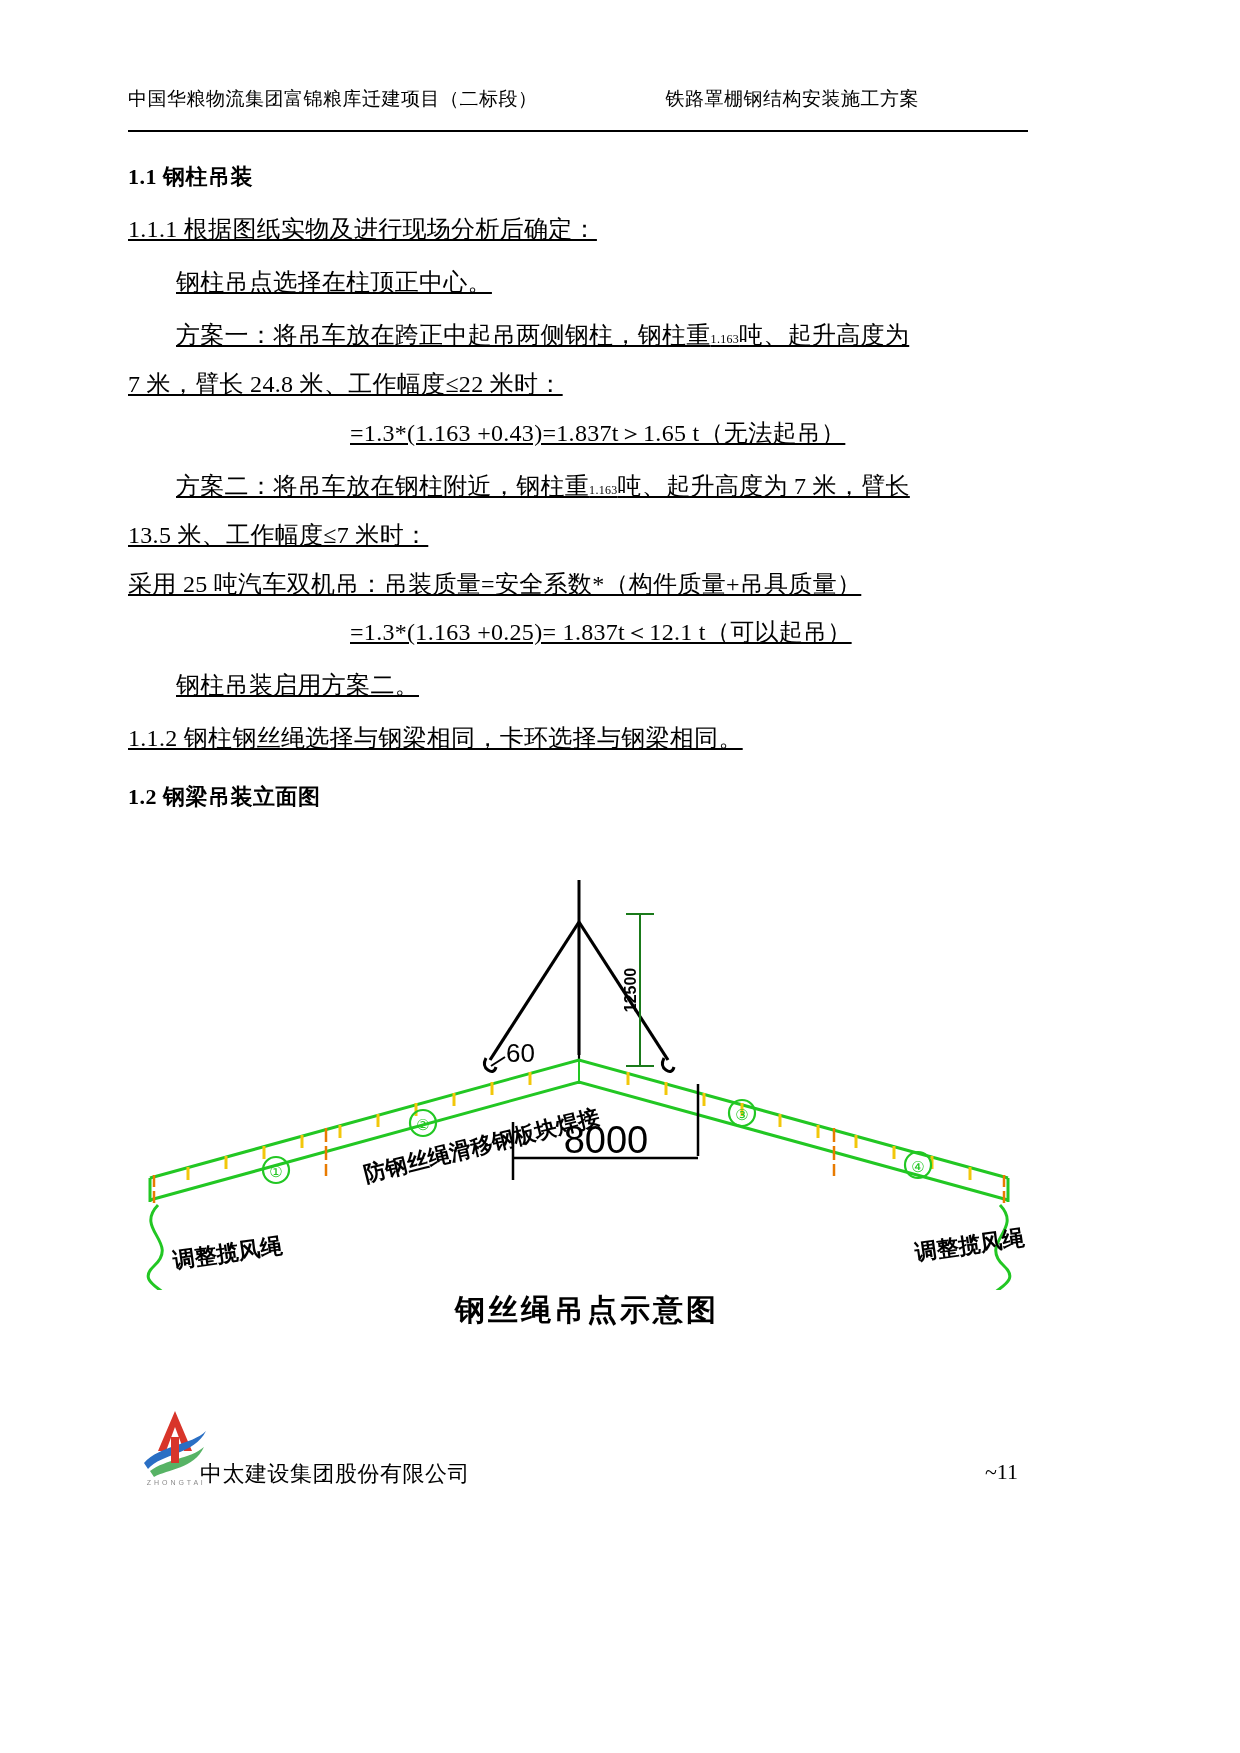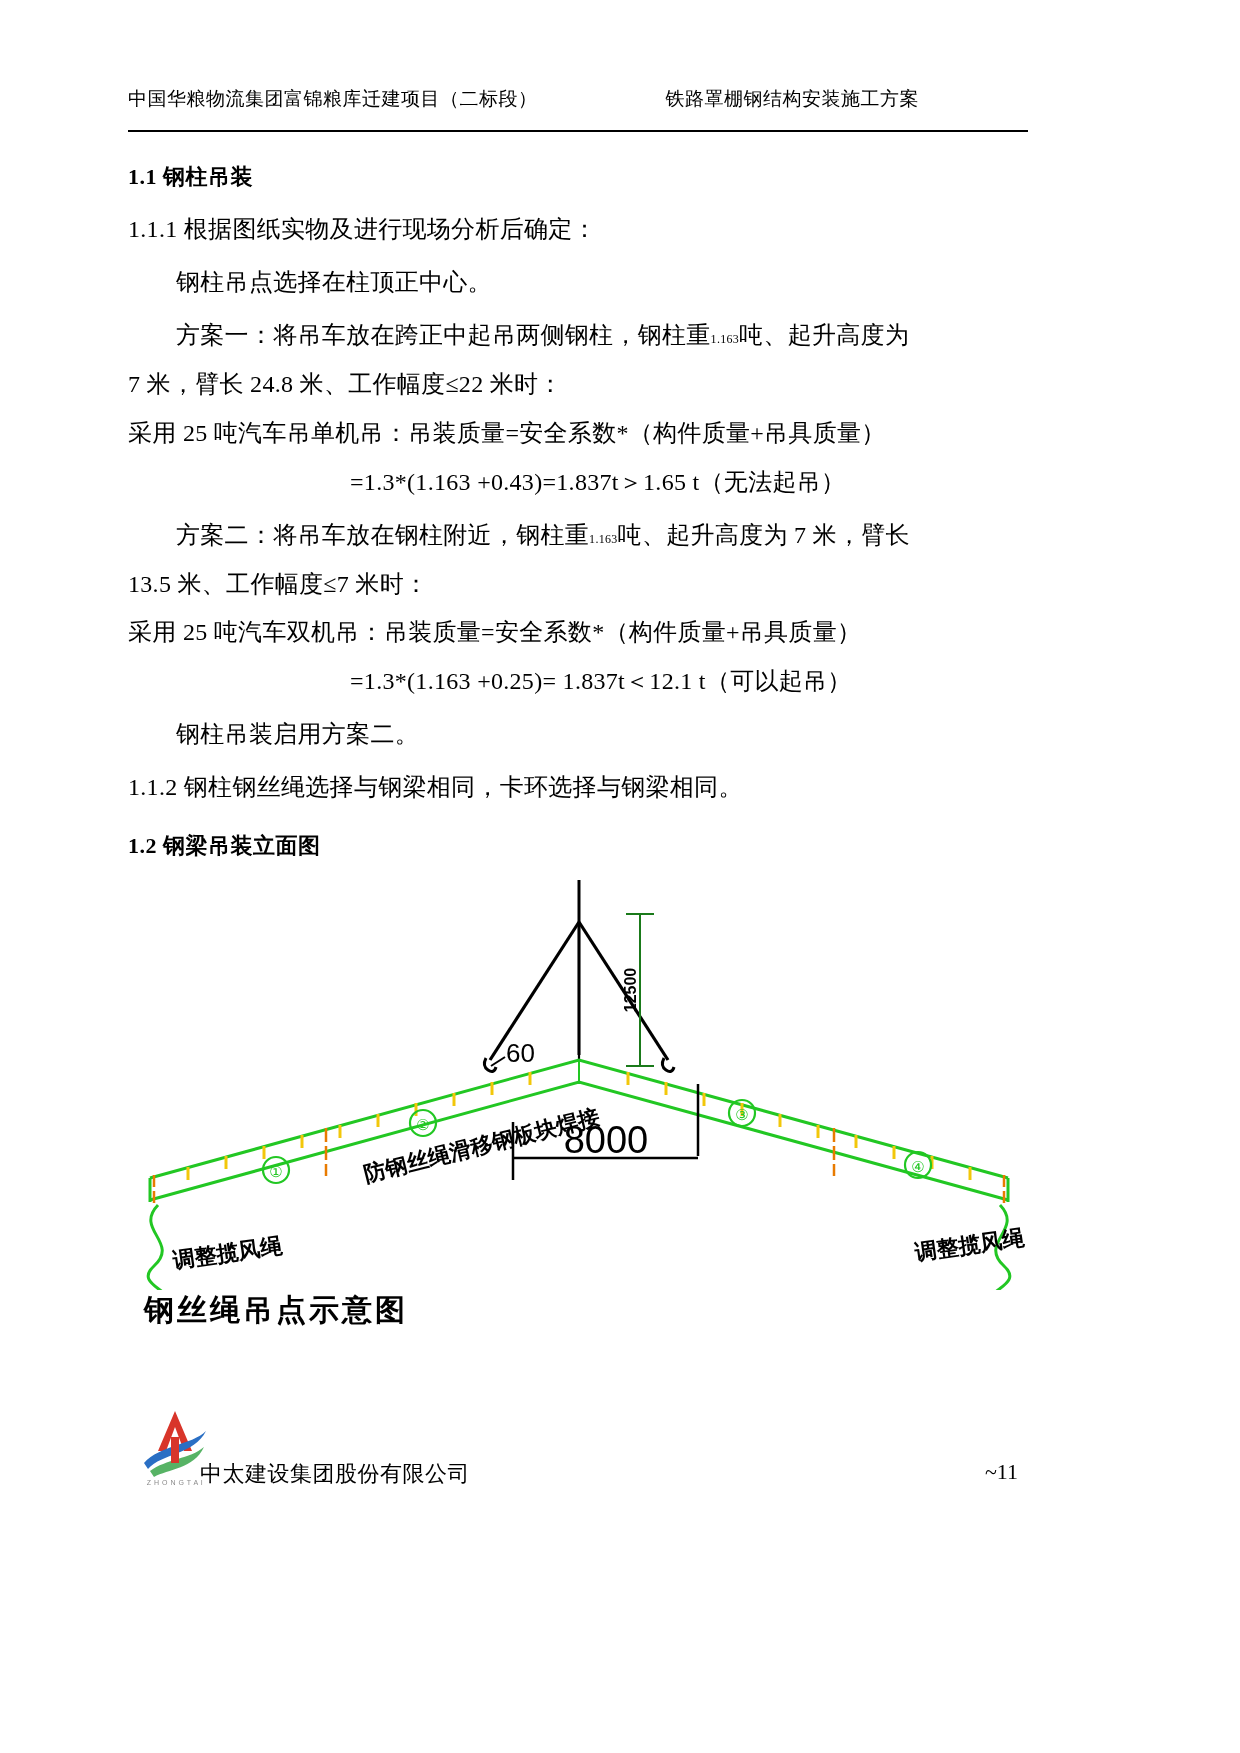--- a/index.html
+++ b/index.html
@@ -59,20 +59,21 @@
     line-height: 1.2;
   }
   .h2.second {
     margin-top: 26px;
   }
   .p {
     font-size: 24px;
     line-height: 1.62;
     margin: 0 0 14px 0;
     letter-spacing: 0.3px;
+    text-decoration: underline;
   }
   .p.tight {
     margin-bottom: 10px;
   }
   .p.indent {
     text-indent: 48px;
   }
   .p.eq {
     text-align: left;
     padding-left: 222px;
@@ -87,24 +88,24 @@
   .figure {
     position: absolute;
     left: 128px;
     top: 858px;
     width: 902px;
     height: 490px;
   }
   .figure svg { display: block; }
   .fig-caption {
     position: absolute;
-    left: 16px;
+    left: 8px;
     top: 420px;
     width: 902px;
-    text-align: left;
+    text-align: center;
     font-size: 30px;
     font-weight: bold;
     font-family: Liberation Sans, sans-serif;
     letter-spacing: 3px;
   }
 
   
   .footer {
     position: absolute;
     left: 128px;
@@ -161,21 +162,20 @@
     <p class="p">1.1.1 根据图纸实物及进行现场分析后确定：</p>
 
     <p class="p indent">钢柱吊点选择在柱顶正中心。</p>
 
     <p class="p tight indent">
       <span>方案一：将吊车放在跨正中起吊两侧钢柱，钢柱重</span><span class="small-num">1.163</span><span>吨、起升高度为</span>
     </p>
 
     <p class="p tight">7 米，臂长 24.8 米、工作幅度≤22 米时：</p>
 
-    <p class="p tight">采用 25 吨汽车吊单机吊：吊装质量=安全系数*（构件质量+吊具质量）</p>
 
     <p class="p eq">=1.3*(1.163 +0.43)=1.837t＞1.65 t（无法起吊）</p>
 
     <p class="p tight indent">
       <span>方案二：将吊车放在钢柱附近，钢柱重</span><span class="small-num">1.163</span><span>吨、起升高度为 7 米，臂长</span>
     </p>
 
     <p class="p tight">13.5 米、工作幅度≤7 米时：</p>
 
     <p class="p tight">采用 25 吨汽车双机吊：吊装质量=安全系数*（构件质量+吊具质量）</p>

